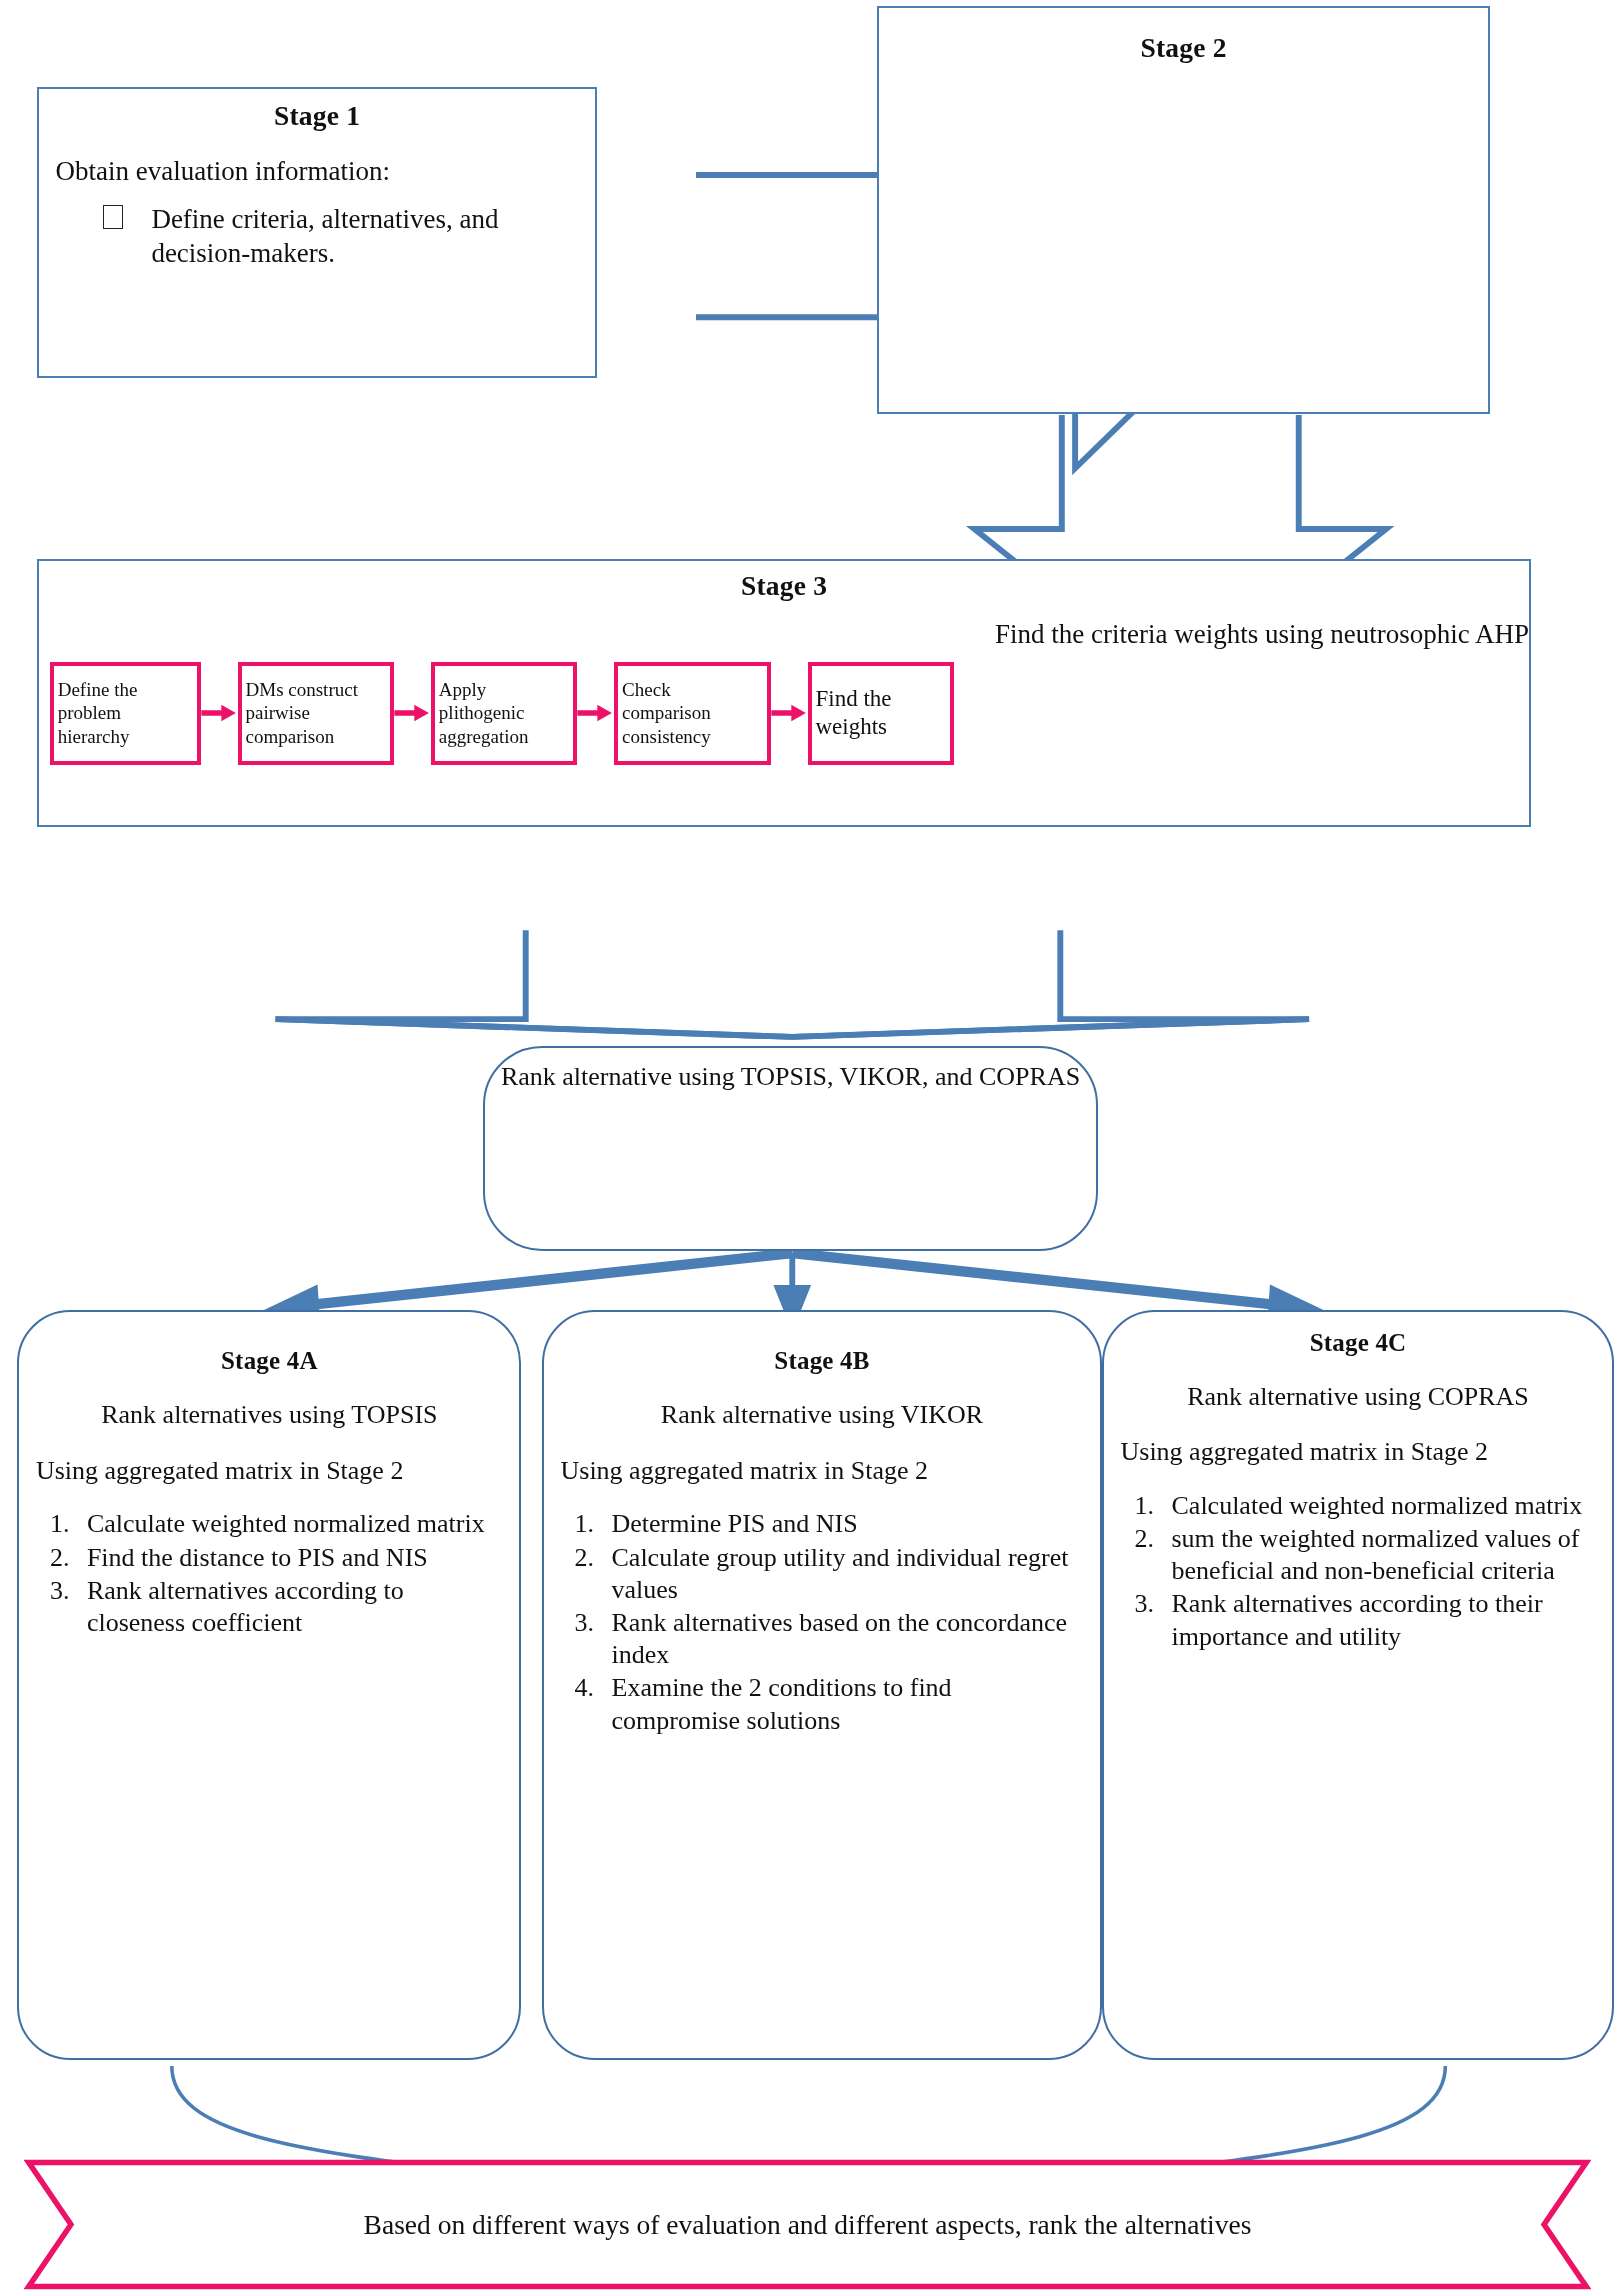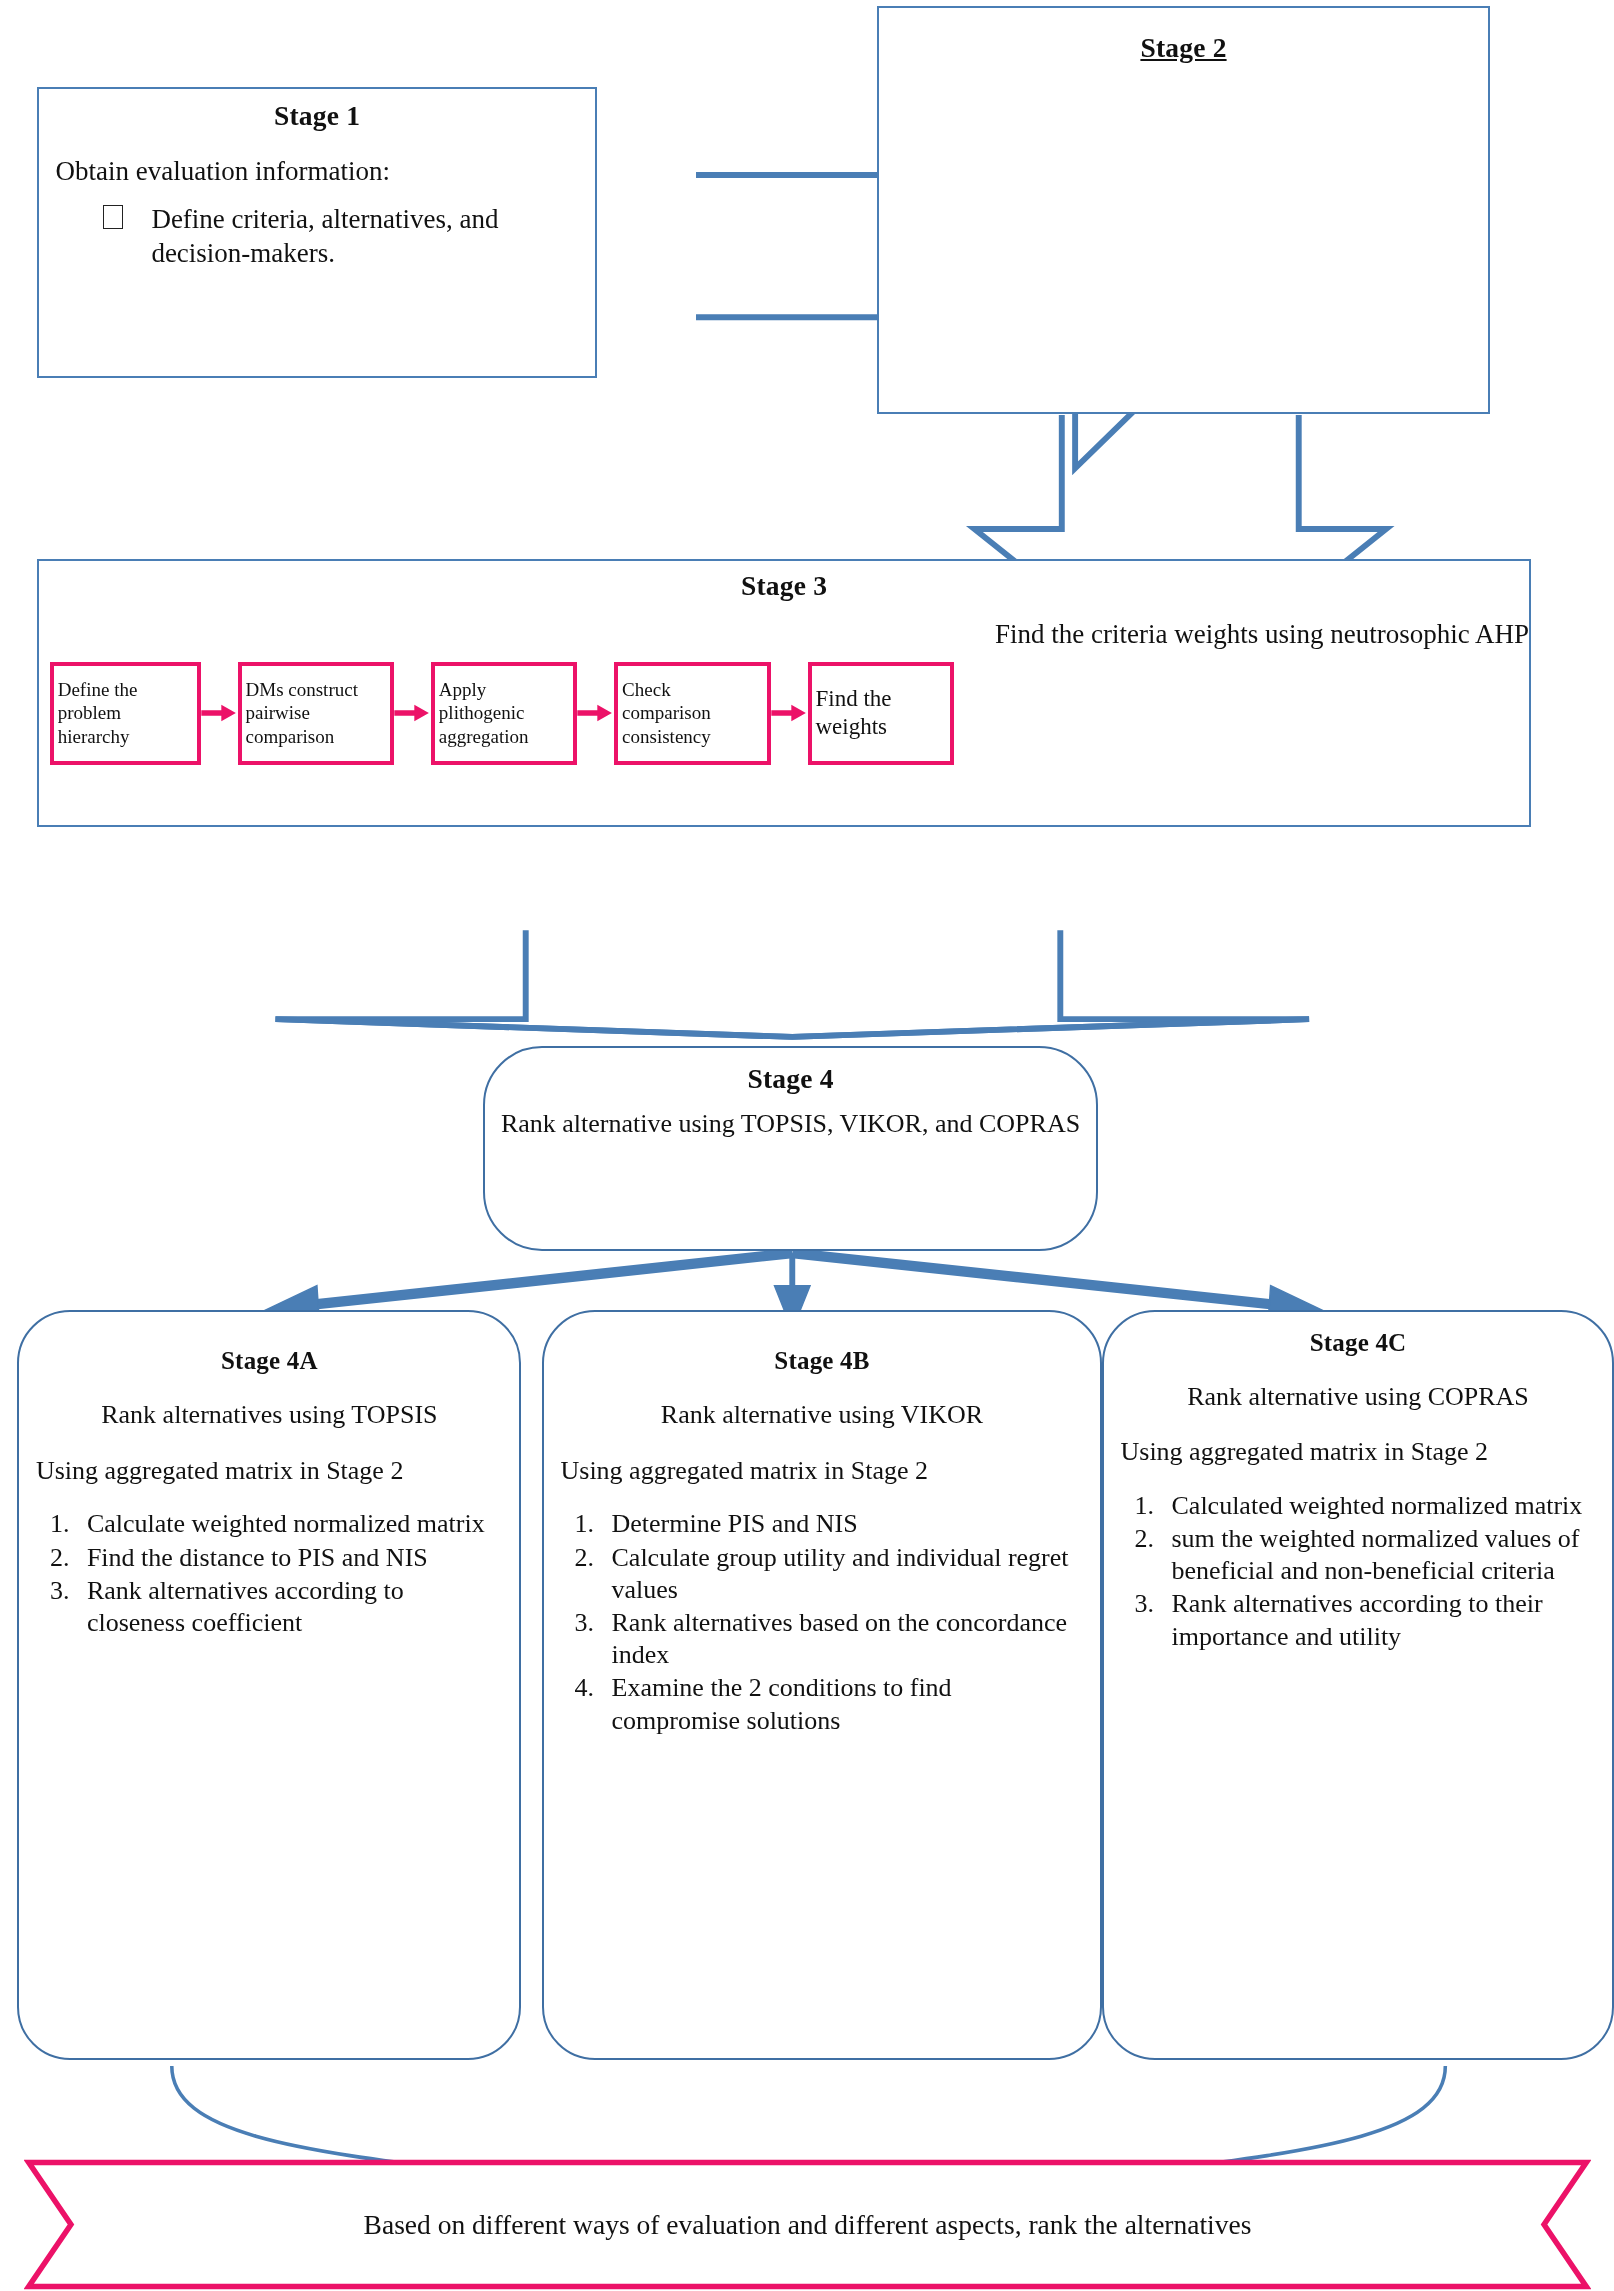--- a/index.html
+++ b/index.html
@@ -23,21 +23,21 @@
   }
 
   
   #stage1{left:23px;top:54px;width:410px;height:180px;}
   #stage1 .stage-title{margin-top:11px;}
   #stage1 .s1line{margin:24px 0 0 16.5px;font-size:27px;}
   #stage1 .s1bullet{margin:14.7px 0 0 64px;display:flex;gap:28px;font-size:27px;line-height:1.28;}
   .sq-bullet{display:inline-block;width:18.4px;height:22px;border:1.8px solid #222;flex:0 0 auto;margin-top:3.7px;}
 
   
-  #stage2{left:544px;top:3.7px;width:379px;height:253px;text-decoration:underline;}
+  #stage2{left:544px;top:3.7px;width:379px;height:253px;}
   #stage2 .stage-title{margin-top:24px;}
   #stage2 ol{margin:20px 13px 0 3.7px;padding-left:42px;font-size:26px;line-height:1.30;}
   #stage2 ol li{margin-bottom:3.7px;padding-left:13px;}
 
   
   #stage3{left:23px;top:343px;width:926px;height:232px;}
   #stage3 .stage-title{margin-top:9.2px;}
   #stage3 .s3sub{text-align:right;font-size:27px;margin-top:16.5px;}
   .s3row{position:absolute;left:11px;top:96px;width:904px;height:112px;display:flex;align-items:center;}
   .s3cell{height:103px;display:flex;align-items:center;justify-content:center;text-align:left;
@@ -172,21 +172,20 @@
             <path d="M0 8 h22 V2 l16 9 -16 9 V14 H0 Z" fill="#EC1268"></path>
           </svg>
       </div>
       <div class="s3cell pink-box" style="width:158px;font-size:23px;">
         <span>Find the weights</span>
       </div>
     </div>
   </div>
 
   <div class="box round-box" id="stage4">
-    <div class="stage-title">Stage 4</div>
     <div class="s4sub">Rank alternative using TOPSIS, VIKOR, and COPRAS</div>
   </div>
 
   <div class="sub-stage" id="stage4a">
     <div class="inner">
       <div class="stage-title" style="margin-top:35px;">Stage 4A</div>
       <div class="sub-head" style="margin-top:24px;">Rank alternatives using TOPSIS</div>
       <div class="using" style="margin-top:24px;">Using aggregated matrix in Stage 2</div>
       <ol style="margin-top:22px;">
         <li>Calculate weighted normalized matrix</li>

